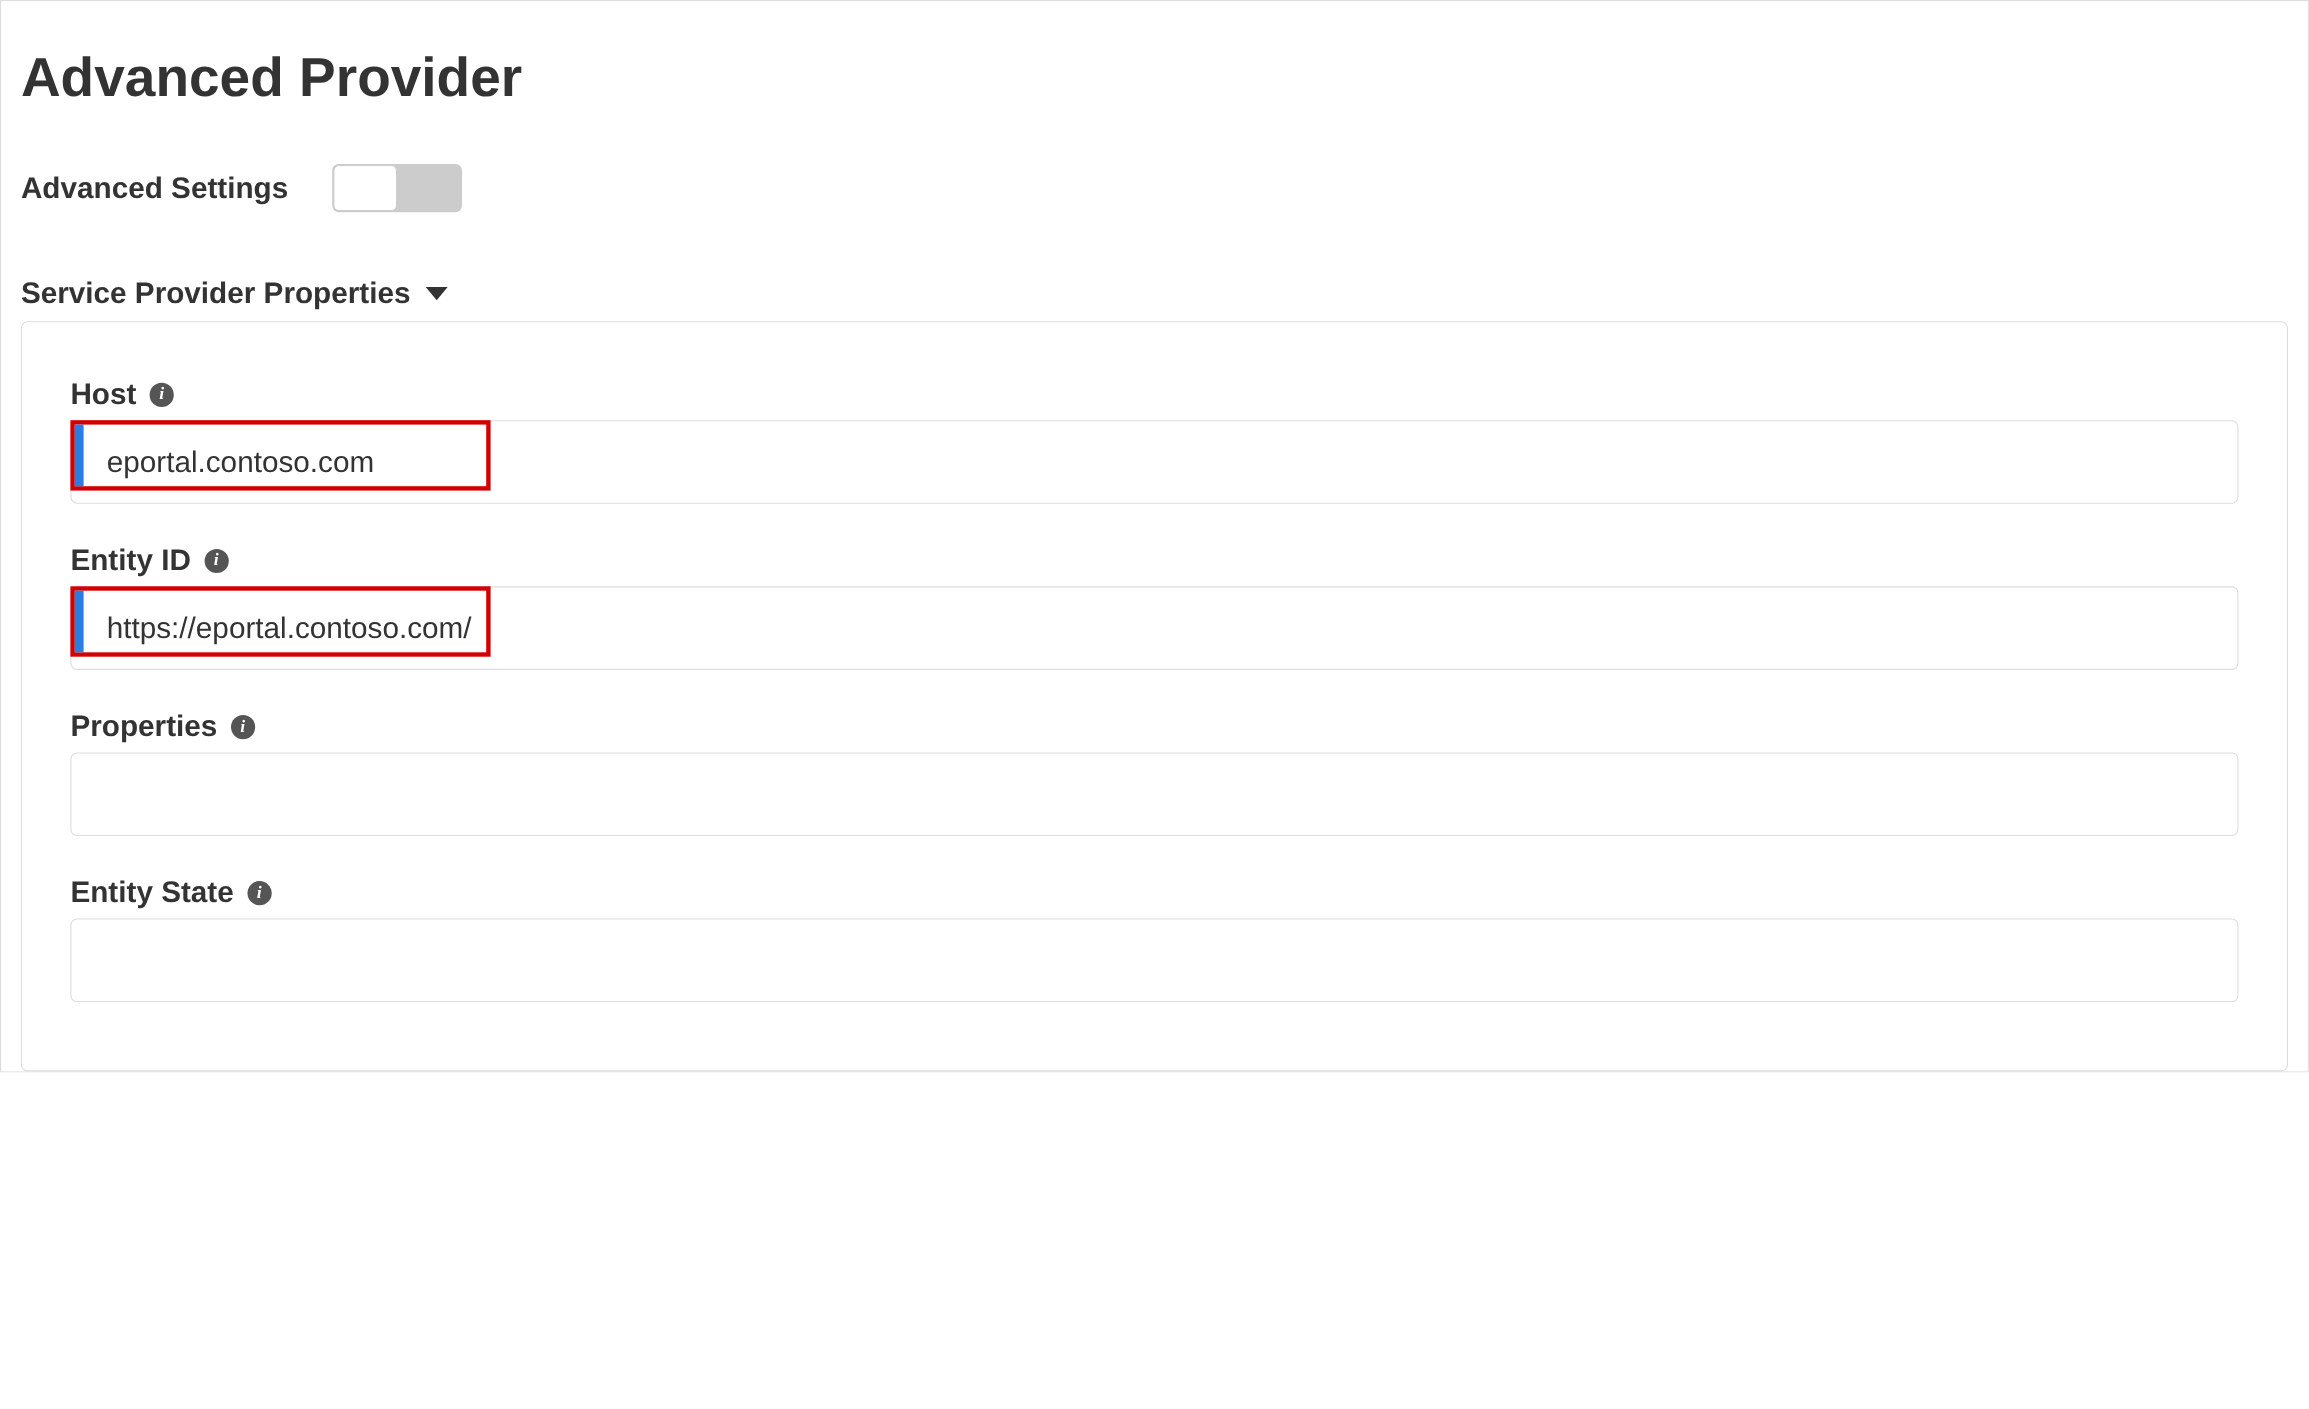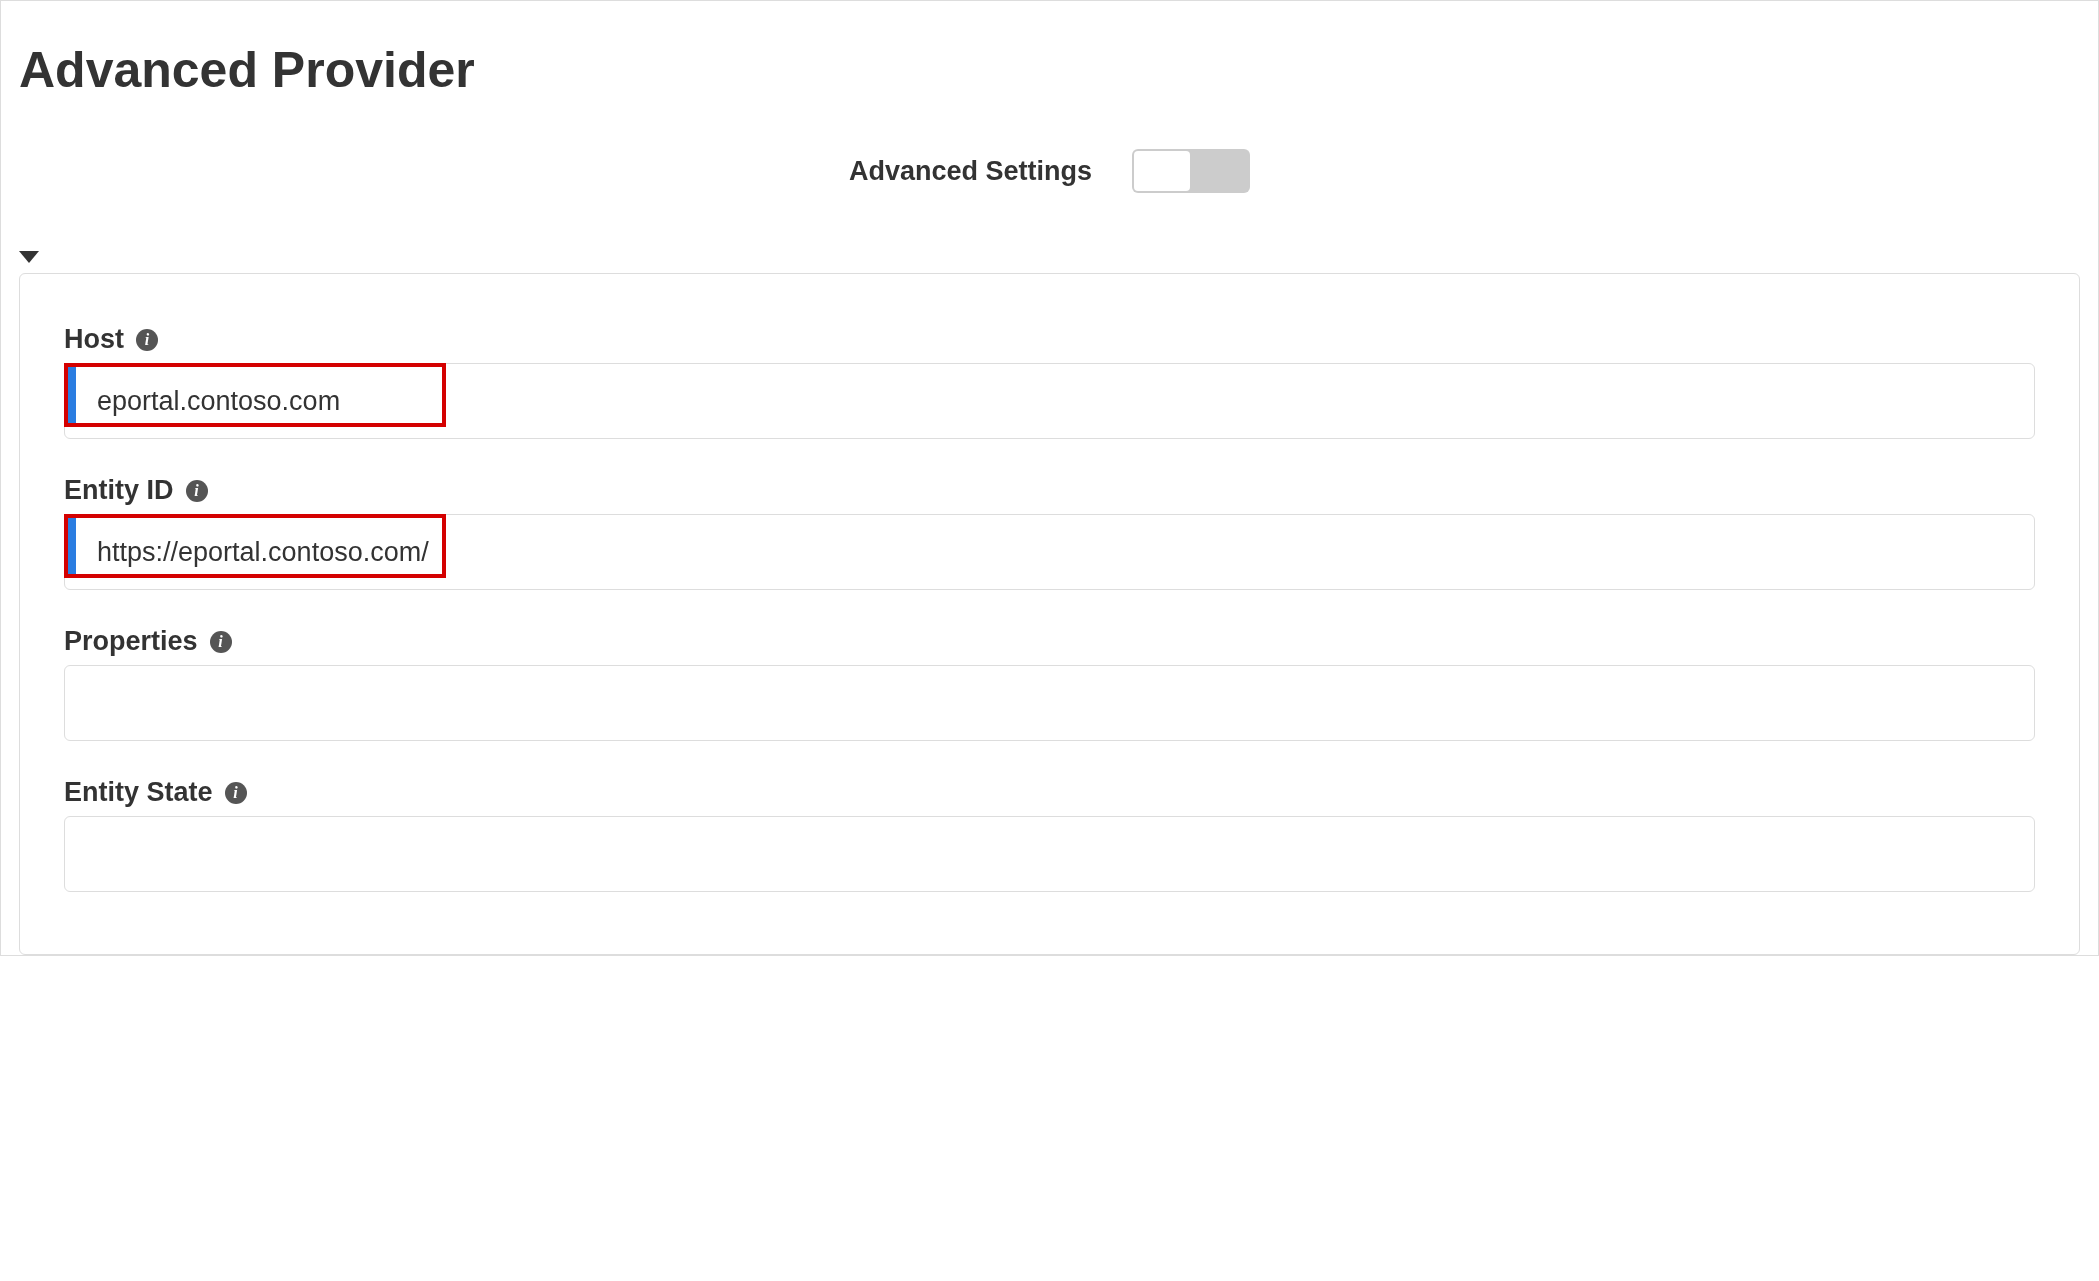--- a/index.html
+++ b/index.html
@@ -18,21 +18,20 @@
   font-size: 50px;
   font-weight: 700;
   color: #333;
   margin: 22px 0 50px 0;
 }
 .adv-settings-row {
   display: flex;
   align-items: center;
   gap: 40px;
   margin-bottom: 58px;
-  justify-content: center;
 }
 .adv-settings-label {
   font-size: 27px;
   font-weight: 700;
   color: #333;
 }
 .toggle {
   position: relative;
   width: 118px;
   height: 44px;
@@ -142,20 +141,21 @@
   <h1 class="page-title">Advanced Provider</h1>
 
   <div class="adv-settings-row">
     <span class="adv-settings-label">Advanced Settings</span>
     <div class="toggle">
       <div class="toggle-thumb"></div>
     </div>
   </div>
 
   <div class="section-header">
+    <span>Service Provider Properties</span>
     <span class="caret-down"></span>
   </div>
 
   <div class="props-box">
 
     <div class="field">
       <div class="field-label">
         <span>Host</span>
         <span class="info-icon">i</span>
       </div>

